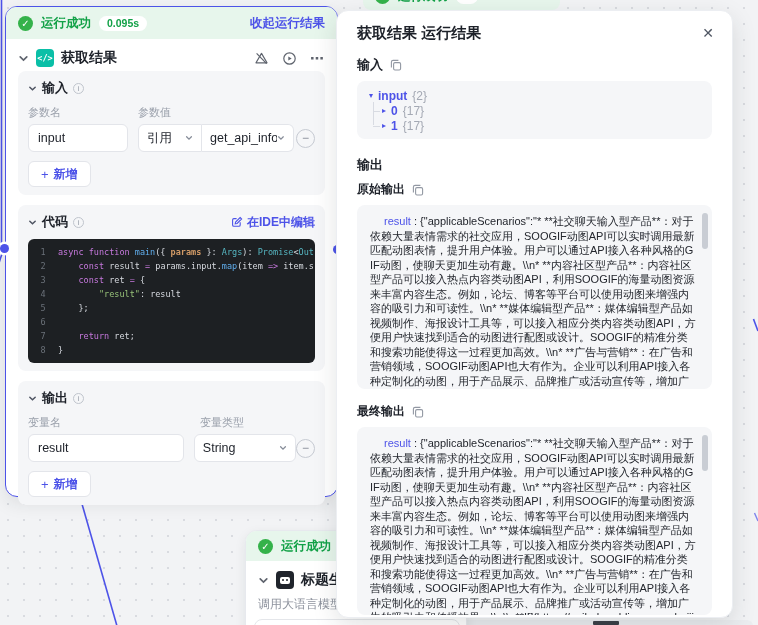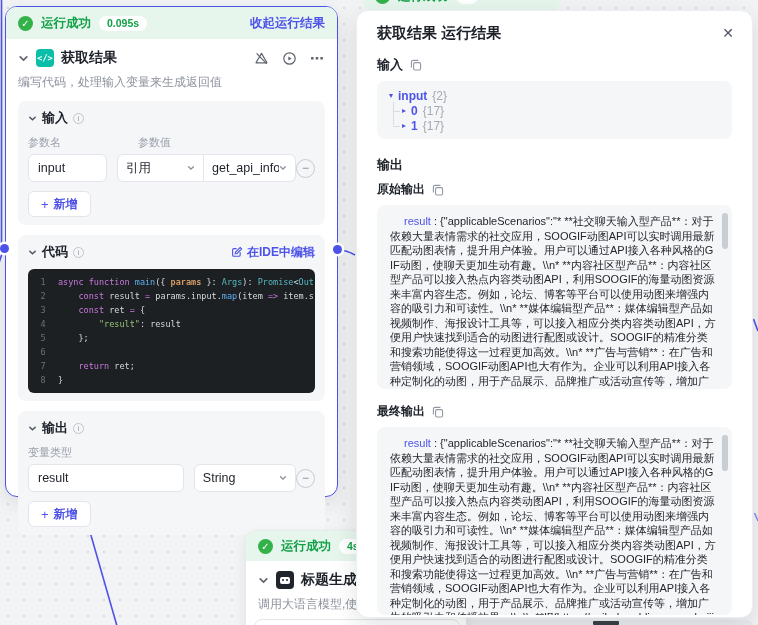--- a/index.html
+++ b/index.html
@@ -60,21 +60,21 @@
   .code-line { display:flex; white-space:pre; }
   .ln { flex:none; width:30px; text-align:center; color:#6a7078; }
   .lc { flex:1; overflow:hidden; }
   .tok-kw { color:#c678dd; } .tok-fn { color:#61afef;margin-top:37px; } .tok-pl { color:#d7dae0; }
   .tok-or { color:#d19a66;font-weight:bold; } .tok-ty { color:#56b6c2; } .tok-st { color:#98c379; }
 
   
   .port { position:absolute; width:9px; height:9px; border-radius:50%; background:#4d53e8; box-shadow:0 0 0 2.5px #fff; z-index:3; cursor:crosshair; }
 
   
-  .panel { position:absolute; left:356px; top:10px; width:397px; height:608px; background:#fff; border:1px solid #eceef2; border-radius:12px; box-shadow:0 8px 24px rgba(31,35,41,.13); z-index:10; padding:13px 20px; }
+  .panel { position:absolute; left:336px; top:10px; width:397px; height:608px; background:#fff; border:1px solid #eceef2; border-radius:12px; box-shadow:0 8px 24px rgba(31,35,41,.13); z-index:10; padding:13px 20px; }
   .panel-title { font-size:15px; font-weight:700; color:#1d2129; height:22px; }
   .panel-close { position:absolute; right:18px; top:15px; font-size:14px; color:#4e5562; cursor:pointer; line-height:1; }
   .p-label { display:flex; align-items:center; gap:7px; font-weight:700; color:#1d2129; }
   .p-label.l13 { font-size:13px; margin-top:10px; }
   .p-label.l13b { font-size:13px; margin-top:17px; }
   .p-label.l12 { font-size:12px; margin-top:7px; }
   .p-label.l12b { font-size:12px; margin-top:14px; }
   .copy-icon { display:flex; cursor:pointer; }
 
   .tree-box { position:relative; background:#f5f6f8; border-radius:8px; margin-top:7px; height:58px; padding:7px 12px; font-size:12px; }
@@ -146,40 +146,39 @@
         </span>
         <span class="hicon">
           <svg width="15" height="15" viewBox="0 0 15 15" fill="none">
               <circle cx="7.5" cy="7.5" r="5.7" stroke="#5f646e" stroke-width="1.2"></circle>
               <path d="M6.3 5.5 v4 L9.7 7.5 Z" fill="#5f646e"></path>
             </svg>
         </span>
         <span class="hicon more-glyph">⋯</span>
       </span>
     </div>
-    <div class="node-sub">编写代码，处理输入变量来生成返回值</div>
 
     <div class="section">
       <div class="sec-head">
         <span class="hicon">
           <svg width="9" height="9" viewBox="0 0 10 10" fill="none" stroke="#4e5462" stroke-width="1.6" stroke-linecap="round">
               <path d="M2 3.5 L5 6.5 L8 3.5"></path>
             </svg>
         </span>
         <span class="sec-title">输入</span>
         <i class="info-i">i</i>
       </div>
       <div class="field-labels">
         <span style="width:110px">参数名</span>
         <span>参数值</span>
       </div>
       <div class="ctrl-row">
         <span class="text-input" style="width:100px">input</span>
         <span class="select-group" style="margin-left:10px">
-          <span class="select" style="width:87px">
+          <span class="select" style="width:64px">
             <span>引用</span>
             <svg width="8" height="8" viewBox="0 0 10 10" fill="none" stroke="#878d99" stroke-width="1.6" stroke-linecap="round">
                 <path d="M2 3.5 L5 6.5 L8 3.5"></path>
               </svg>
           </span>
           <span class="select" style="width:92px">
             <span style="overflow:hidden;white-space:nowrap">get_api_info</span>
             <svg width="8" height="8" viewBox="0 0 10 10" fill="none" stroke="#878d99" stroke-width="1.6" stroke-linecap="round">
                 <path d="M2 3.5 L5 6.5 L8 3.5"></path>
               </svg>
@@ -226,20 +225,21 @@
       <div class="sec-head">
         <span class="hicon">
           <svg width="9" height="9" viewBox="0 0 10 10" fill="none" stroke="#4e5462" stroke-width="1.6" stroke-linecap="round">
               <path d="M2 3.5 L5 6.5 L8 3.5"></path>
             </svg>
         </span>
         <span class="sec-title">输出</span>
         <i class="info-i">i</i>
       </div>
       <div class="field-labels">
+        <span style="width:172px">变量名</span>
         <span>变量类型</span>
       </div>
       <div class="ctrl-row">
         <span class="text-input" style="width:162px">result</span>
         <span class="select" style="width:106px;margin-left:10px">
           <span>String</span>
           <svg width="8" height="8" viewBox="0 0 10 10" fill="none" stroke="#878d99" stroke-width="1.6" stroke-linecap="round">
               <path d="M2 3.5 L5 6.5 L8 3.5"></path>
             </svg>
         </span>

